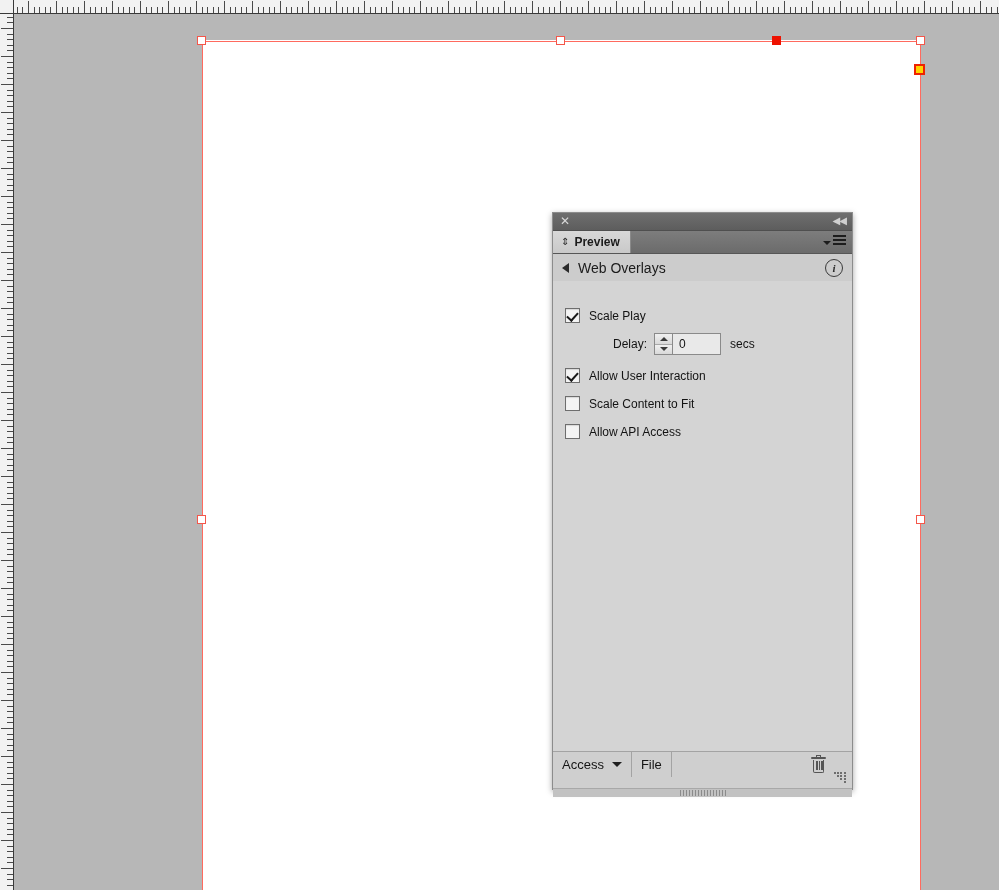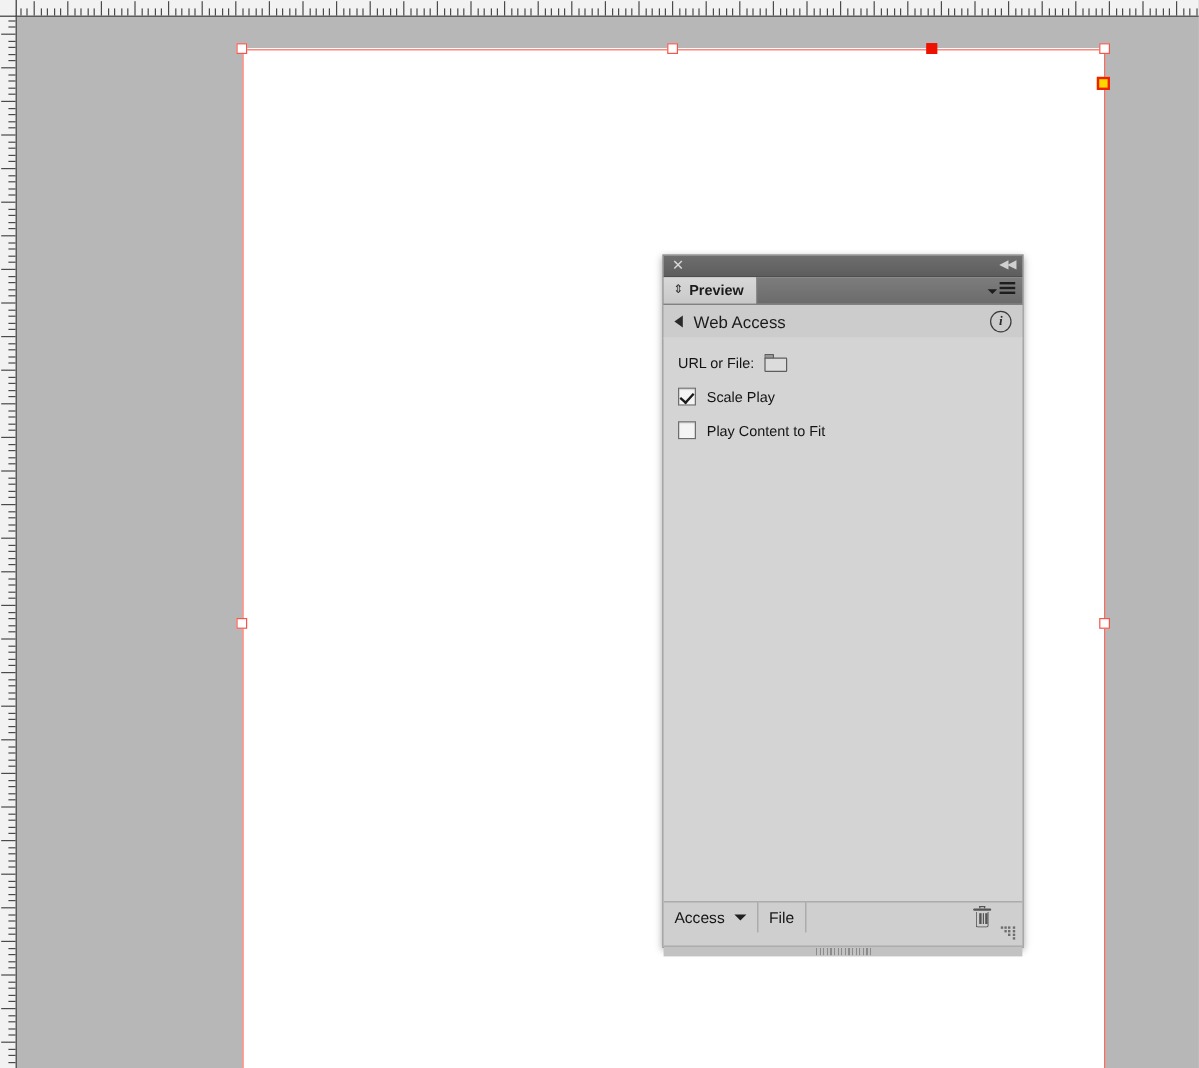--- a/index.html
+++ b/index.html
@@ -506,48 +506,64 @@
               <i></i>
               <i></i>
               <i></i>
             </span>
         </div>
       </div>
     </div>
 
     <div class="panel-header">
       <span class="back-arrow"></span>
-      <span class="panel-header-title">Web Access</span>
+      <span class="panel-header-title">Web Overlays</span>
       <span class="info-icon">i</span>
     </div>
 
     <div class="panel-body">
 
-      <div class="row">
-        <span class="lbl">URL or File:</span>
-        <span class="folder-btn">
-          <span class="ftab"></span>
-            <span class="fbody"></span>
-        </span>
-      </div>
 
 
       <div class="chkrow">
         <span class="chk on"></span>
         <span class="chk-label">Scale Play</span>
       </div>
 
-
-
+      <div class="delay-row">
+        <span class="delay-lbl">Delay:</span>
+        <span class="spinner">
+          <span class="spin-btns">
+            <span class="spin-btn">
+                <i class="spin-up"></i>
+              </span>
+            <span class="spin-btn">
+                <i class="spin-dn"></i>
+              </span>
+          </span>
+          <span class="spin-val">0</span>
+        </span>
+        <span class="secs">secs</span>
+      </div>
+
+
+      <div class="chkrow">
+        <span class="chk on"></span>
+        <span class="chk-label">Allow User Interaction</span>
+      </div>
 
       <div class="chkrow">
         <span class="chk"></span>
-        <span class="chk-label">Play Content to Fit</span>
-      </div>
-
+        <span class="chk-label">Scale Content to Fit</span>
+      </div>
+
+      <div class="chkrow">
+        <span class="chk"></span>
+        <span class="chk-label">Allow API Access</span>
+      </div>
 
     </div>
 
     <div class="panel-footer">
       <div class="footer-btns">
         <div class="fbtn">
           <span>Access</span>
           <span class="caret"></span>
         </div>
         <div class="fbtn">

